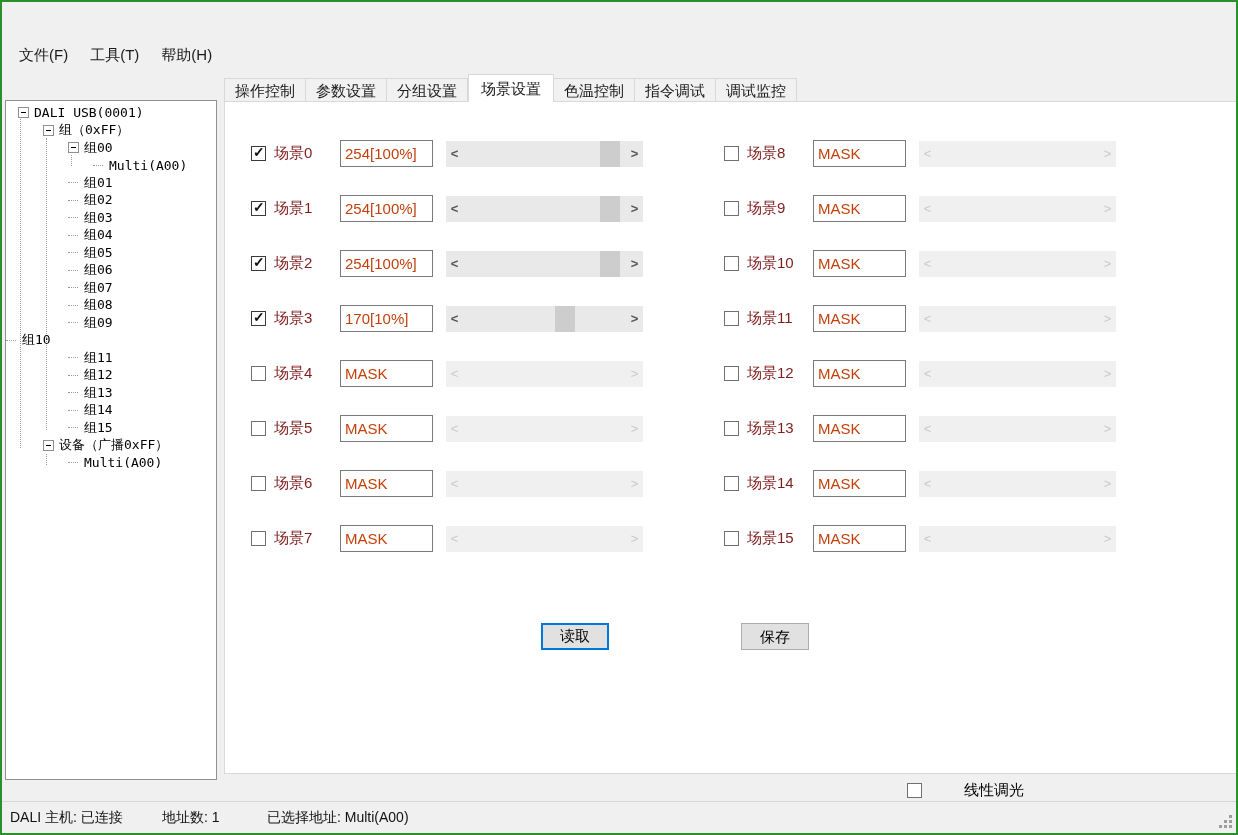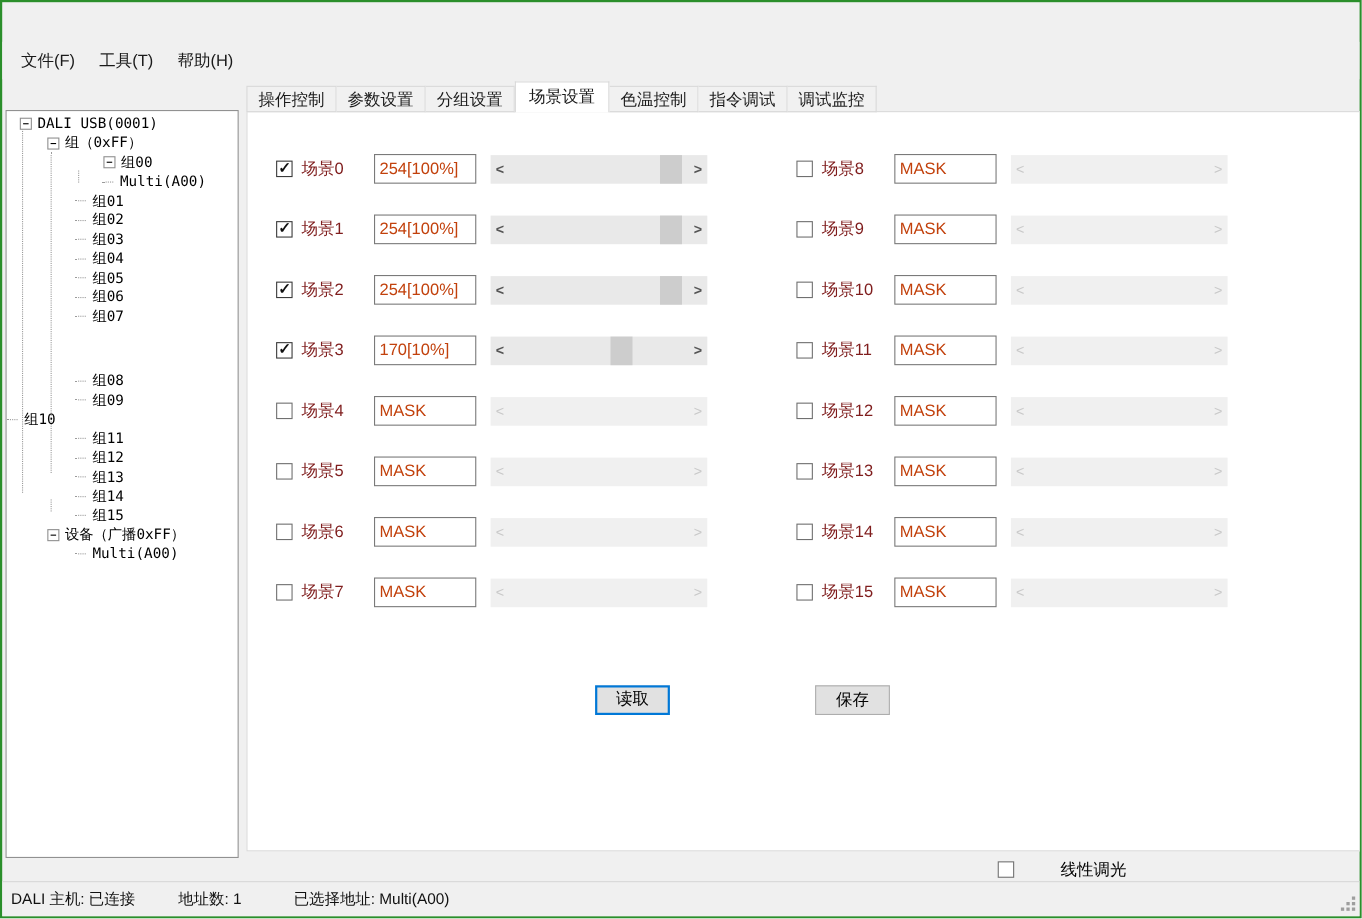--- a/index.html
+++ b/index.html
@@ -91,21 +91,21 @@
             <span class="minus"></span>
           </span>
           <span class="tree-label">DALI USB(0001)</span>
         </div>
         <div class="tree-row" style="padding-left: 37px;">
           <span class="expander">
             <span class="minus"></span>
           </span>
           <span class="tree-label">组（0xFF）</span>
         </div>
-        <div class="tree-row" style="padding-left: 88px;">
+        <div class="tree-row" style="padding-left: 62px;">
           <span class="expander">
             <span class="minus"></span>
           </span>
           <span class="tree-label">组00</span>
         </div>
         <div class="tree-row" style="padding-left: 87px;">
           <span class="stub"></span>
           <span class="tree-label">Multi(A00)</span>
         </div>
         <div class="tree-row" style="padding-left: 62px;">
@@ -129,21 +129,21 @@
           <span class="tree-label">组05</span>
         </div>
         <div class="tree-row" style="padding-left: 62px;">
           <span class="stub"></span>
           <span class="tree-label">组06</span>
         </div>
         <div class="tree-row" style="padding-left: 62px;">
           <span class="stub"></span>
           <span class="tree-label">组07</span>
         </div>
-        <div class="tree-row" style="padding-left: 62px; margin-top: 41px;">
+        <div class="tree-row" style="padding-left: 62px;">
           <span class="stub"></span>
           <span class="tree-label">组08</span>
         </div>
         <div class="tree-row" style="padding-left: 62px;">
           <span class="stub"></span>
           <span class="tree-label">组09</span>
         </div>
         <div class="tree-row" style="">
           <span class="stub"></span>
           <span class="tree-label">组10</span>

